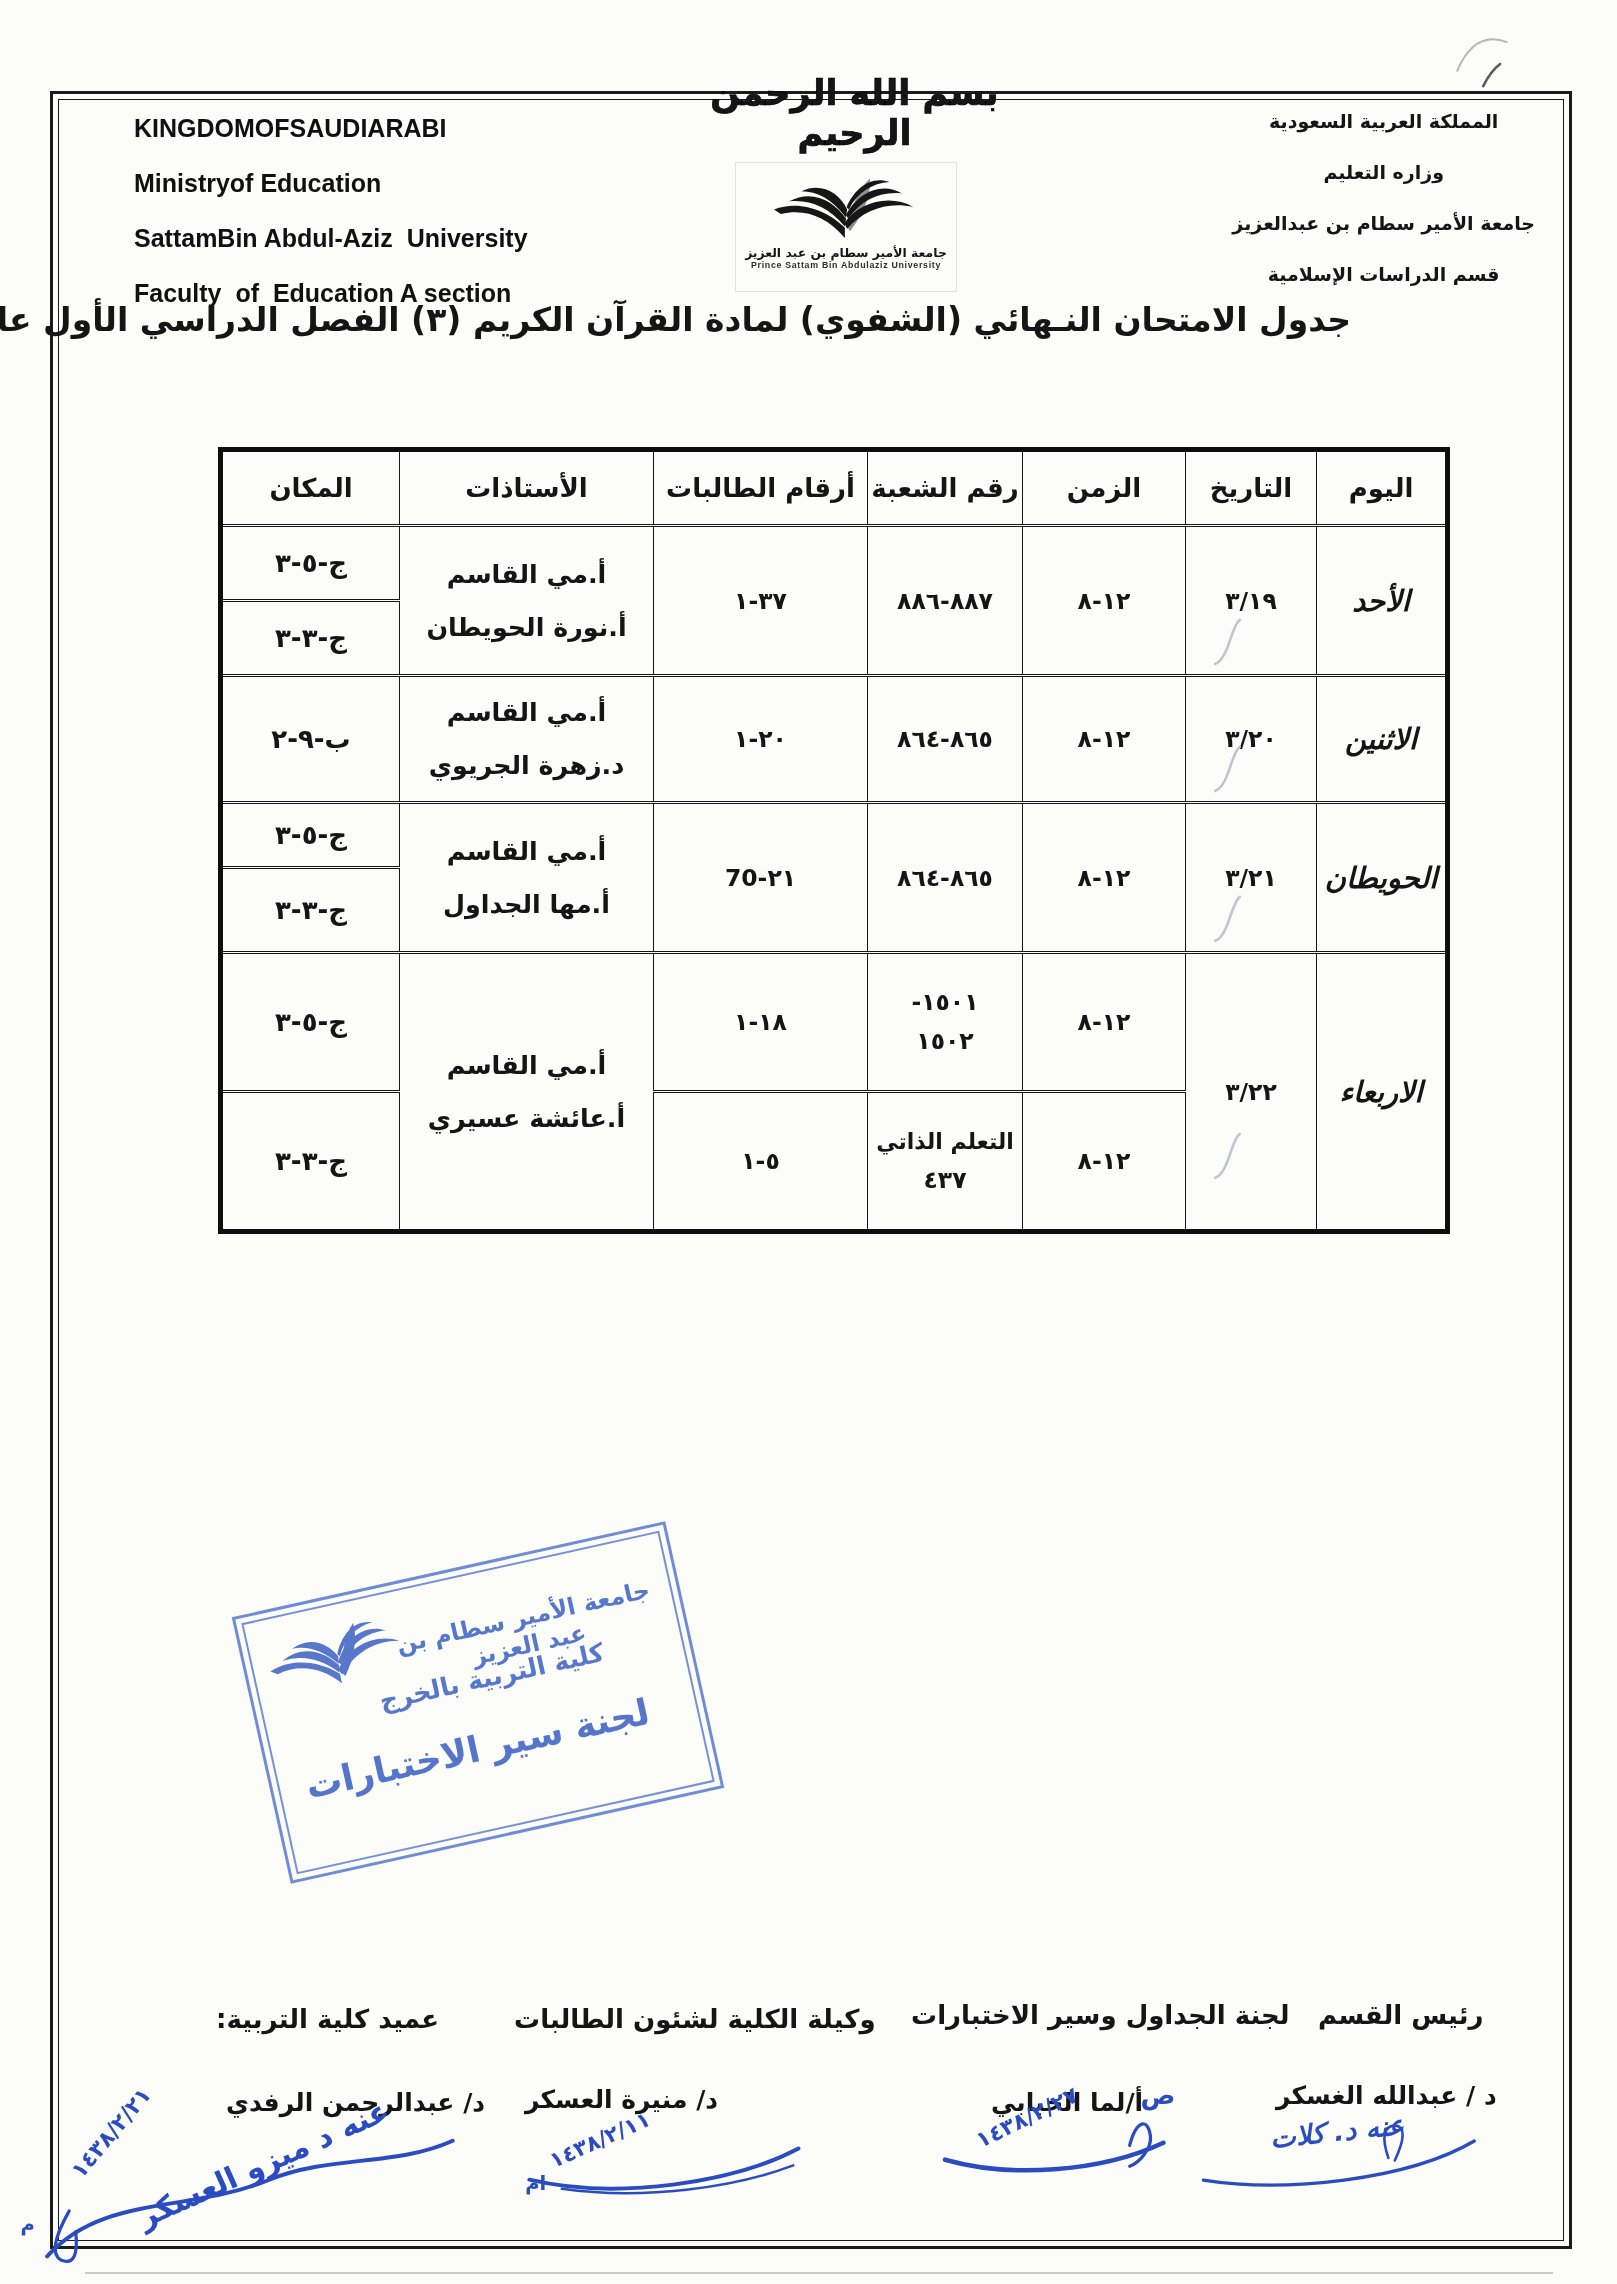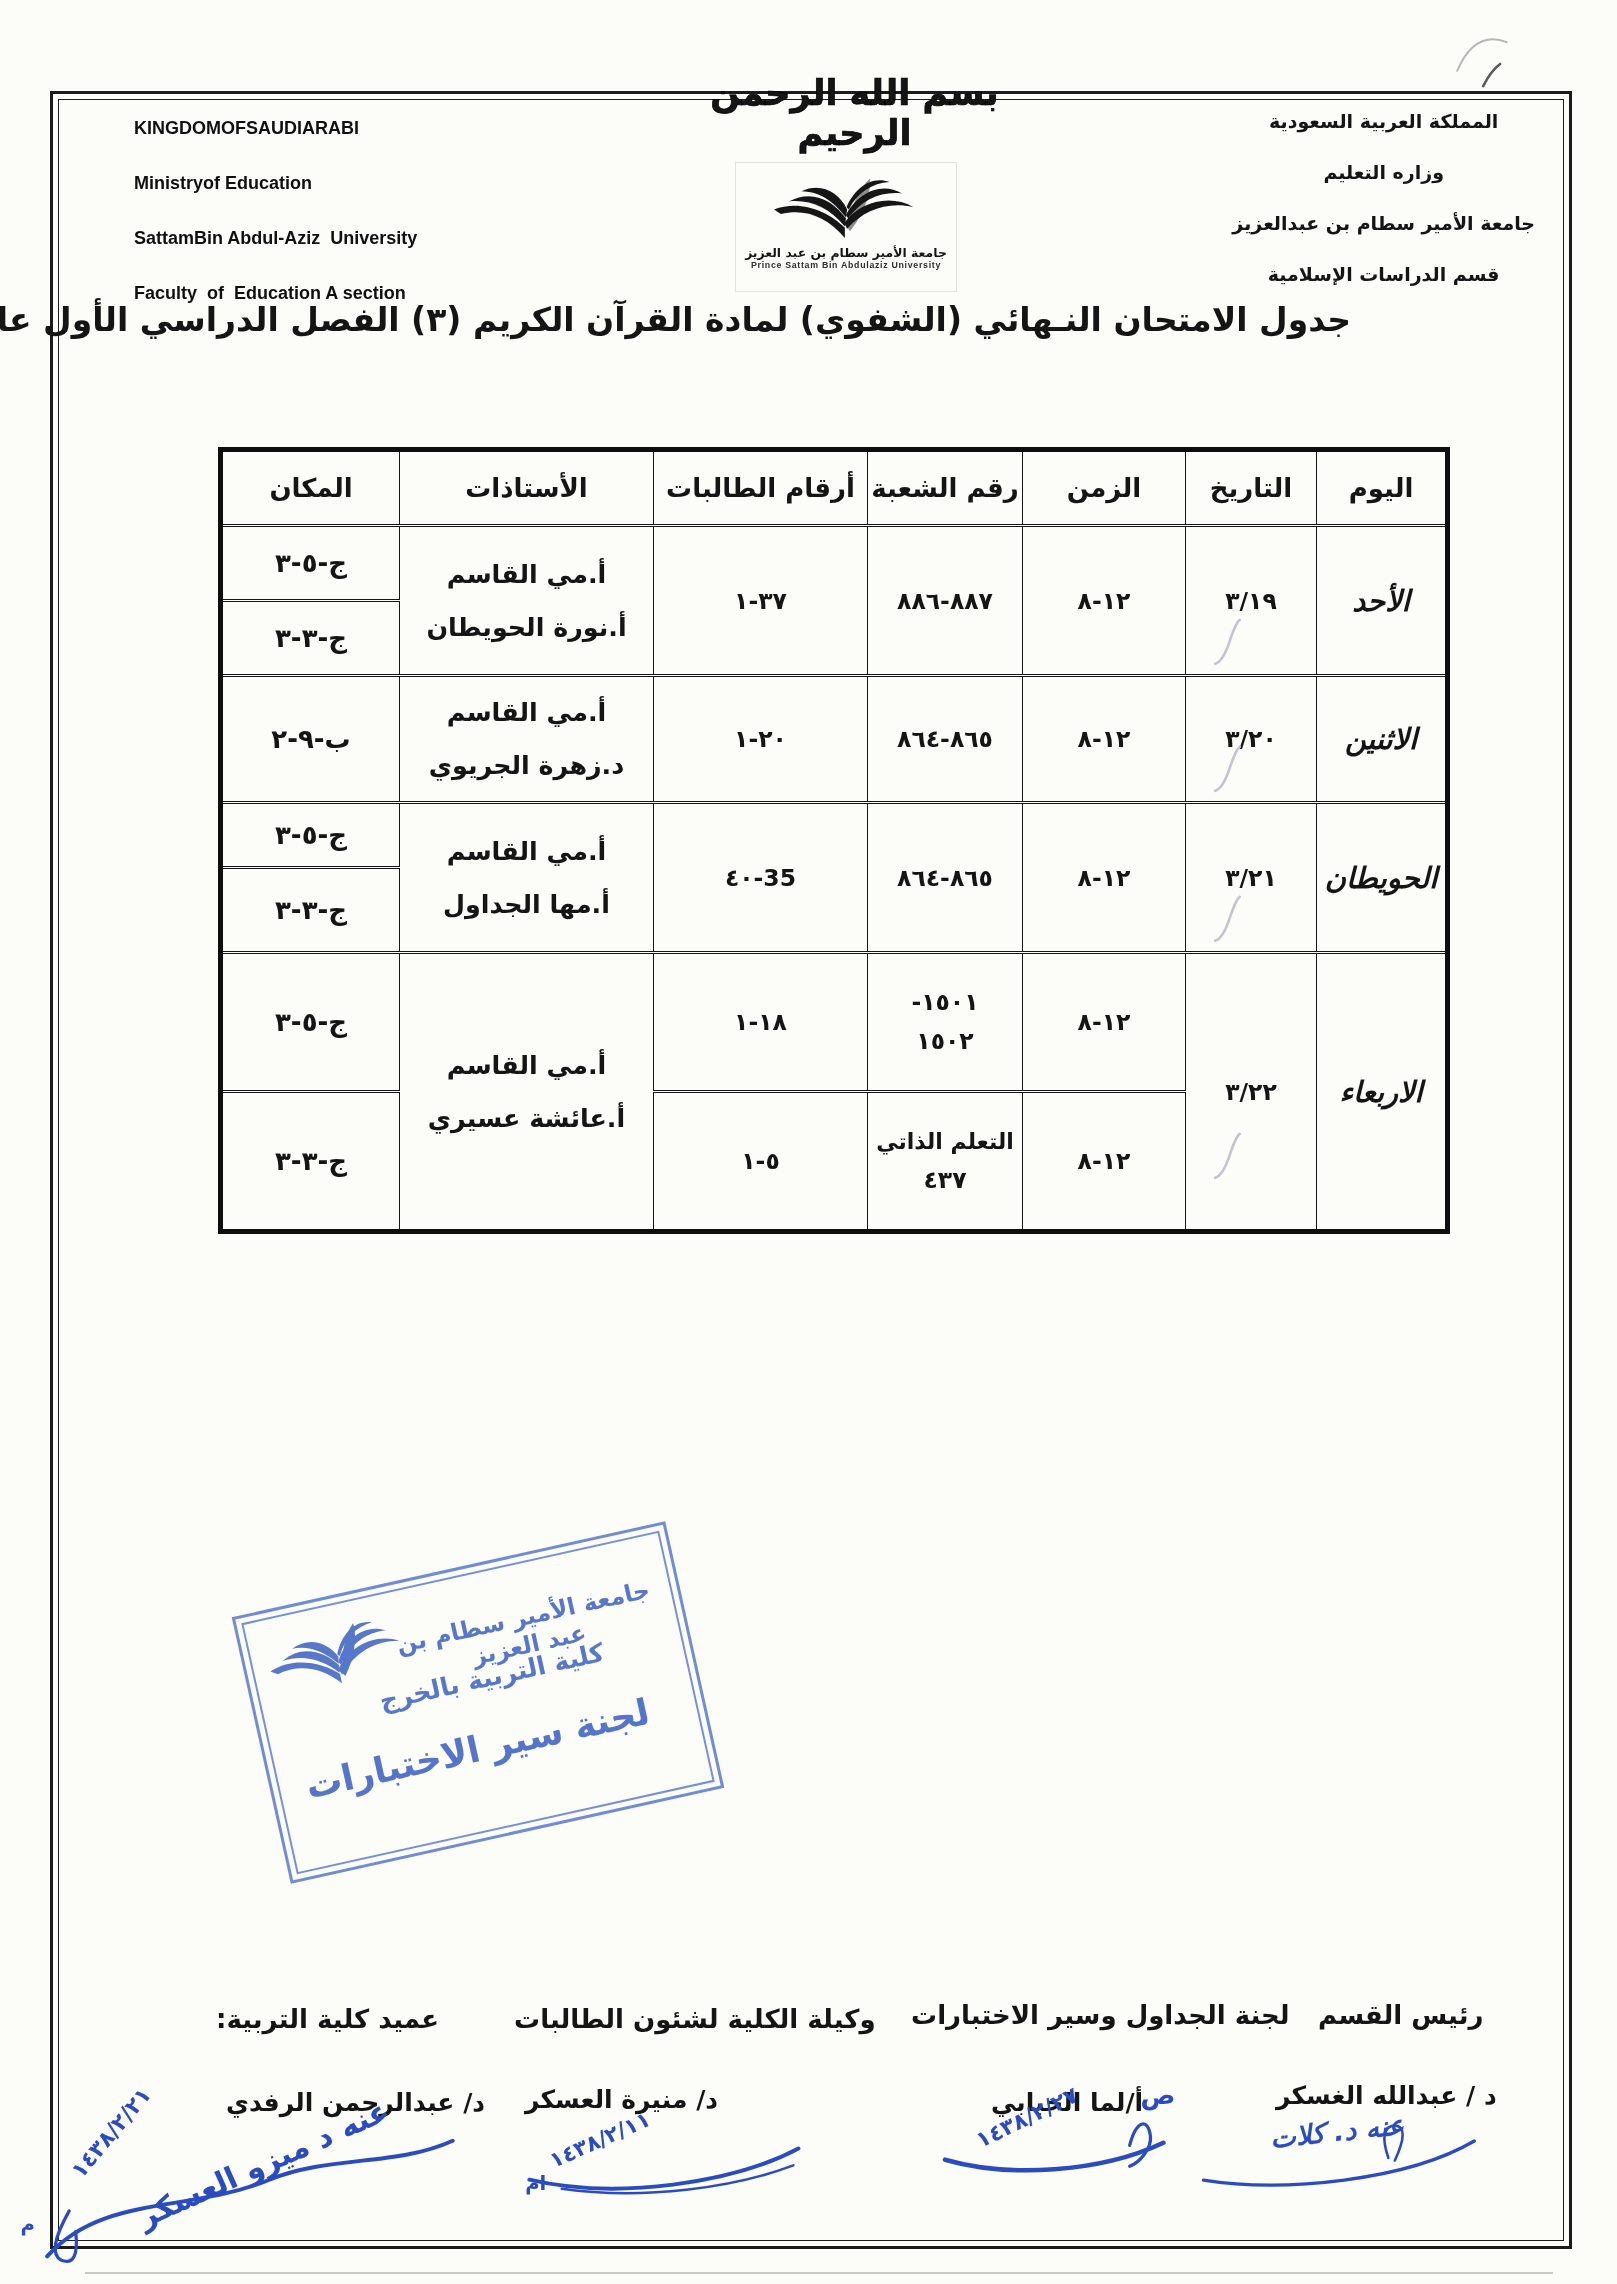--- a/index.html
+++ b/index.html
@@ -5,21 +5,21 @@
   html,body{margin:0;padding:0;background:#ffffff;}
   .page{position:relative;width:1618px;height:2284px;background:#fcfcf9;
         font-family:"DejaVu Sans",sans-serif;color:#151515;overflow:hidden;}
 
   
   .frame{position:absolute;left:50px;top:91px;width:1516px;height:2152px;border:3.9px solid #1b1b1b;}
   .frame-inner{position:absolute;left:5.2px;top:5.2px;right:5.2px;bottom:5.2px;border:1.3px solid #1b1b1b;}
 
   
   .hdr-en{position:absolute;left:134px;top:115px;font-family:"Liberation Sans",sans-serif;
-          font-size:18px;font-weight:700;color:#101010;}
+          font-size:25px;font-weight:700;color:#101010;}
   .hdr-en > div{line-height:26px;margin-bottom:29px;white-space:pre;}
   .hdr-ar{position:absolute;right:83px;top:96px;direction:rtl;text-align:center;
           font-size:19px;font-weight:700;line-height:51px;}
   .bismillah{position:absolute;left:708px;top:73px;width:293px;text-align:center;direction:rtl;
              font-size:35px;font-weight:900;-webkit-text-stroke:0.7px #000;}
   .logo-box{position:absolute;left:735px;top:162px;width:222px;height:130px;border:0.7px solid #e3e3de;
             display:flex;flex-direction:column;align-items:center;padding-top:2.6px;box-sizing:border-box;}
   svg.book{width:164px;height:80px;color:#161616;--bookpage2:#8f8f8f;}
   .logo-cap-ar{font-size:12.4px;font-weight:700;line-height:14.3px;direction:rtl;}
   .logo-cap-en{font-size:8.8px;color:#2e2e2e;letter-spacing:0.7px;font-family:"Liberation Sans",sans-serif;font-weight:700;}
@@ -201,21 +201,21 @@
     <tr class="h-tue-a">
       <td class="day" rowspan="2">الحويطان</td>
       <td class="date-cell" rowspan="2">
         <span class="num">٣/٢١</span>
         <svg class="check" width="35" height="53" viewBox="0 0 54 82">
               <use href="#checkpath"></use>
             </svg>
       </td>
       <td rowspan="2"><span class="num">١٢-٨</span></td>
       <td rowspan="2"><span class="num">٨٦٥-٨٦٤</span></td>
-      <td rowspan="2"><span class="num">٤٠-35</span></td>
+      <td rowspan="2"><span class="num">70-٢١</span></td>
       <td class="inst" rowspan="2">
         <div>أ.مي القاسم</div>
         <div>أ.مها الجداول</div>
       </td>
       <td class="place">ج-٥-٣</td>
     </tr>
     <tr class="h-tue-b">
       <td class="place">ج-٣-٣</td>
     </tr>
 

